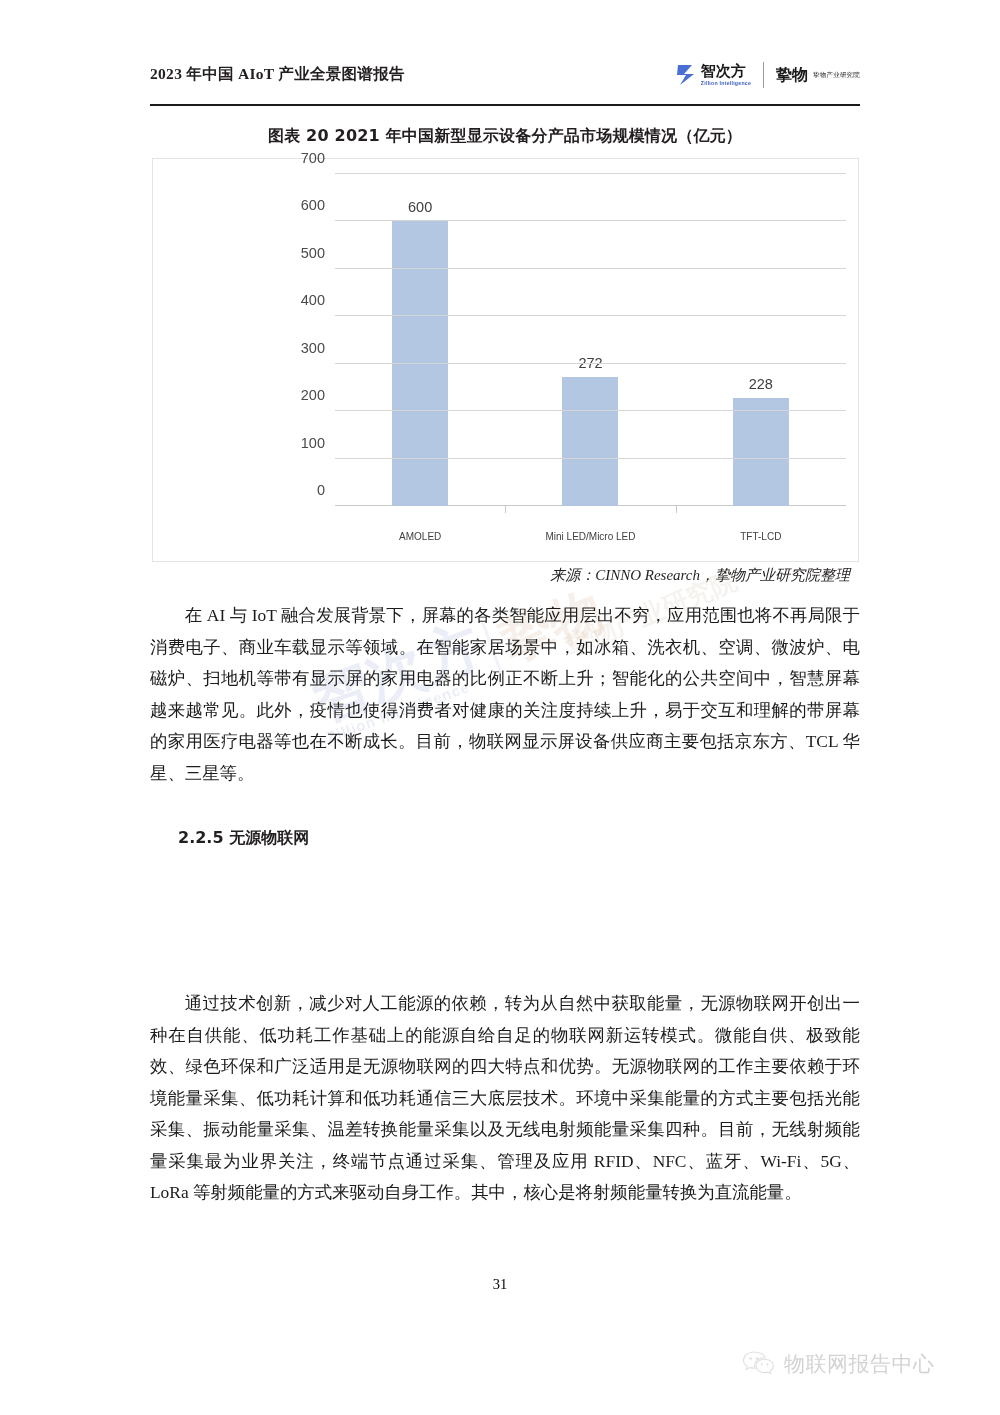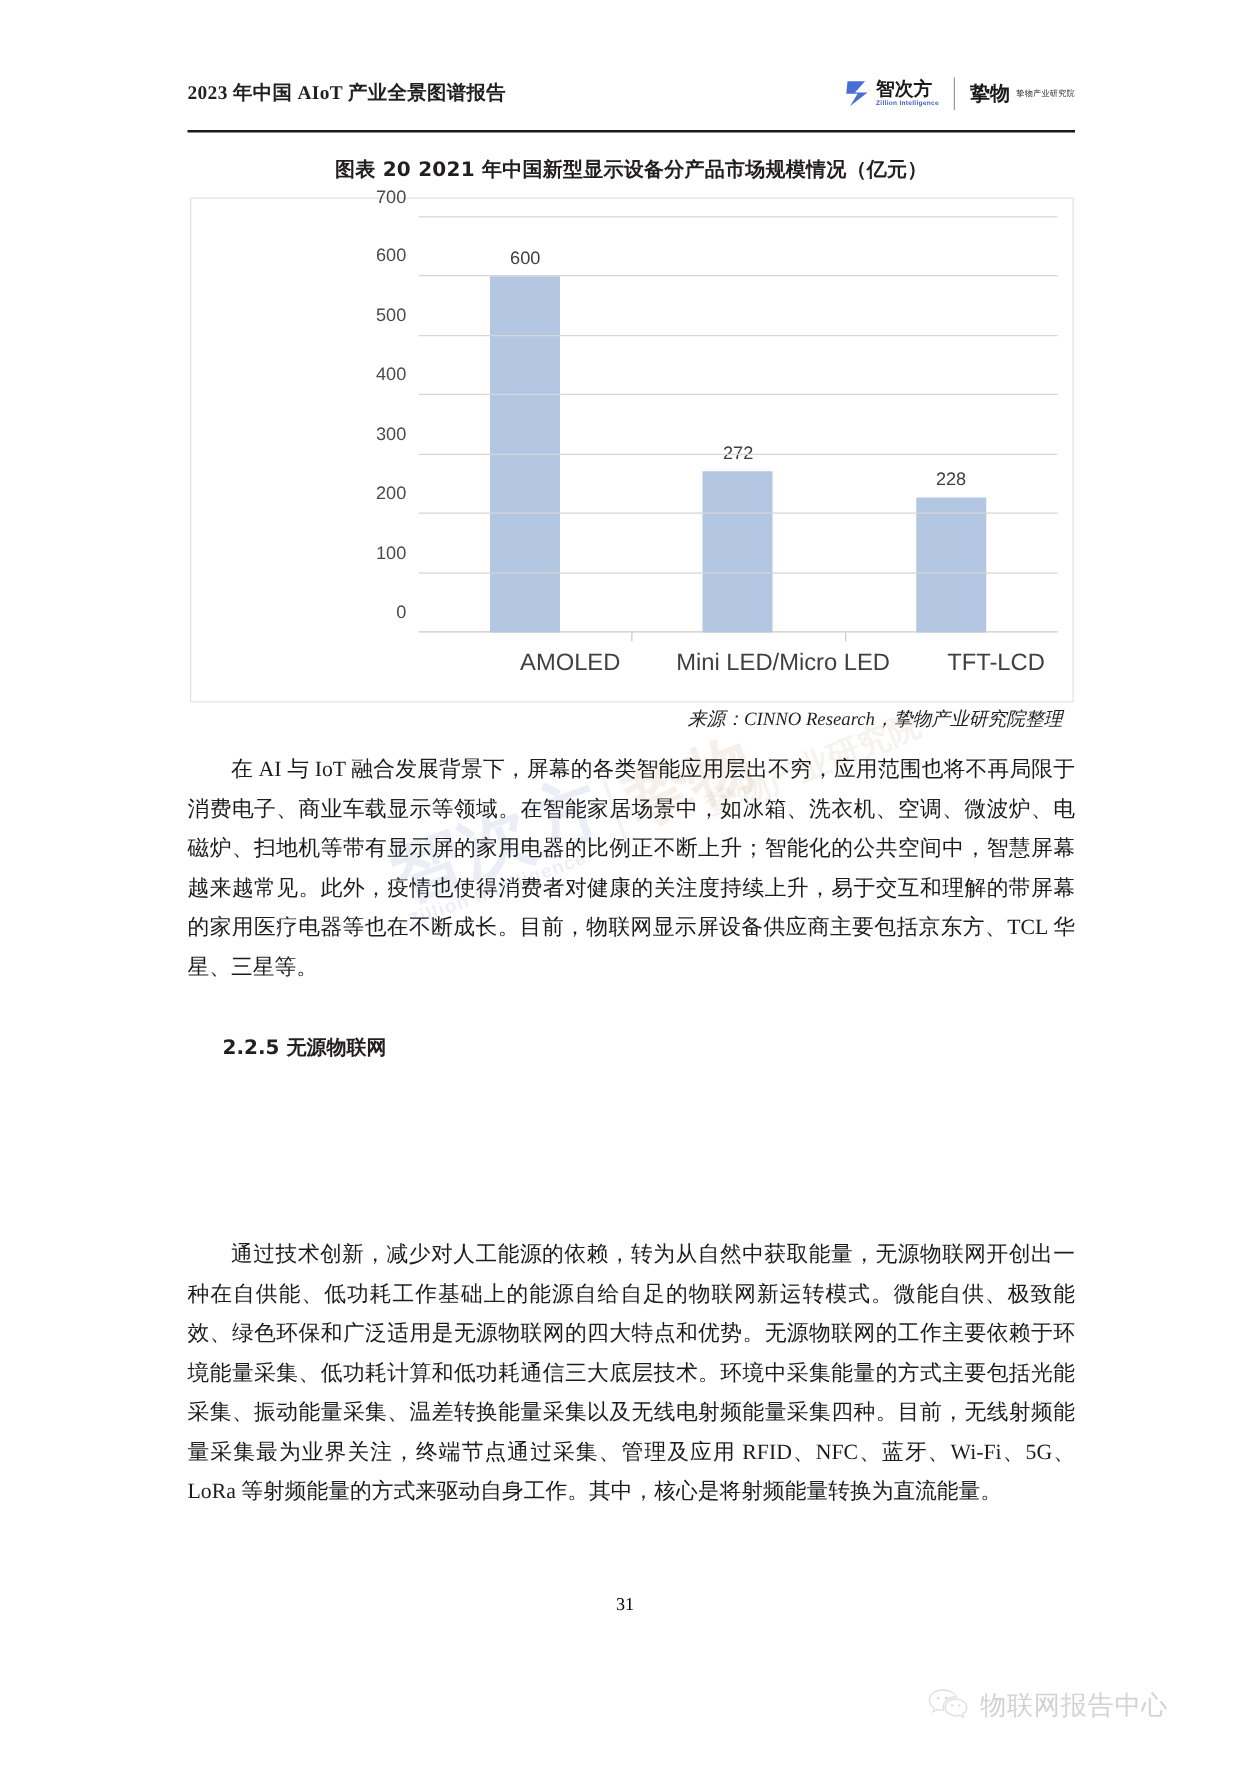--- a/index.html
+++ b/index.html
@@ -78,21 +78,21 @@
     width:56px;background:#b3c7e2;
   }
   .barval{
     position:absolute;left:50%;transform:translateX(-50%);
     font-family:"Liberation Sans","DejaVu Sans",sans-serif;
     font-size:14.5px;color:#404040;white-space:nowrap;
   }
   .xlabel{
     position:absolute;bottom:-36px;left:50%;transform:translateX(-50%);
     font-family:"Liberation Sans","DejaVu Sans",sans-serif;
-    font-size:19px;color:#404040;white-space:nowrap;margin-left:36px;
+    font-size:10px;color:#404040;white-space:nowrap;
   }
   .source{
     position:absolute;right:150px;top:566px;
     font-size:15px;font-style:italic;
     font-family:"Liberation Serif","DejaVu Serif",serif;
     white-space:nowrap;
   }
 
   
   .para{

